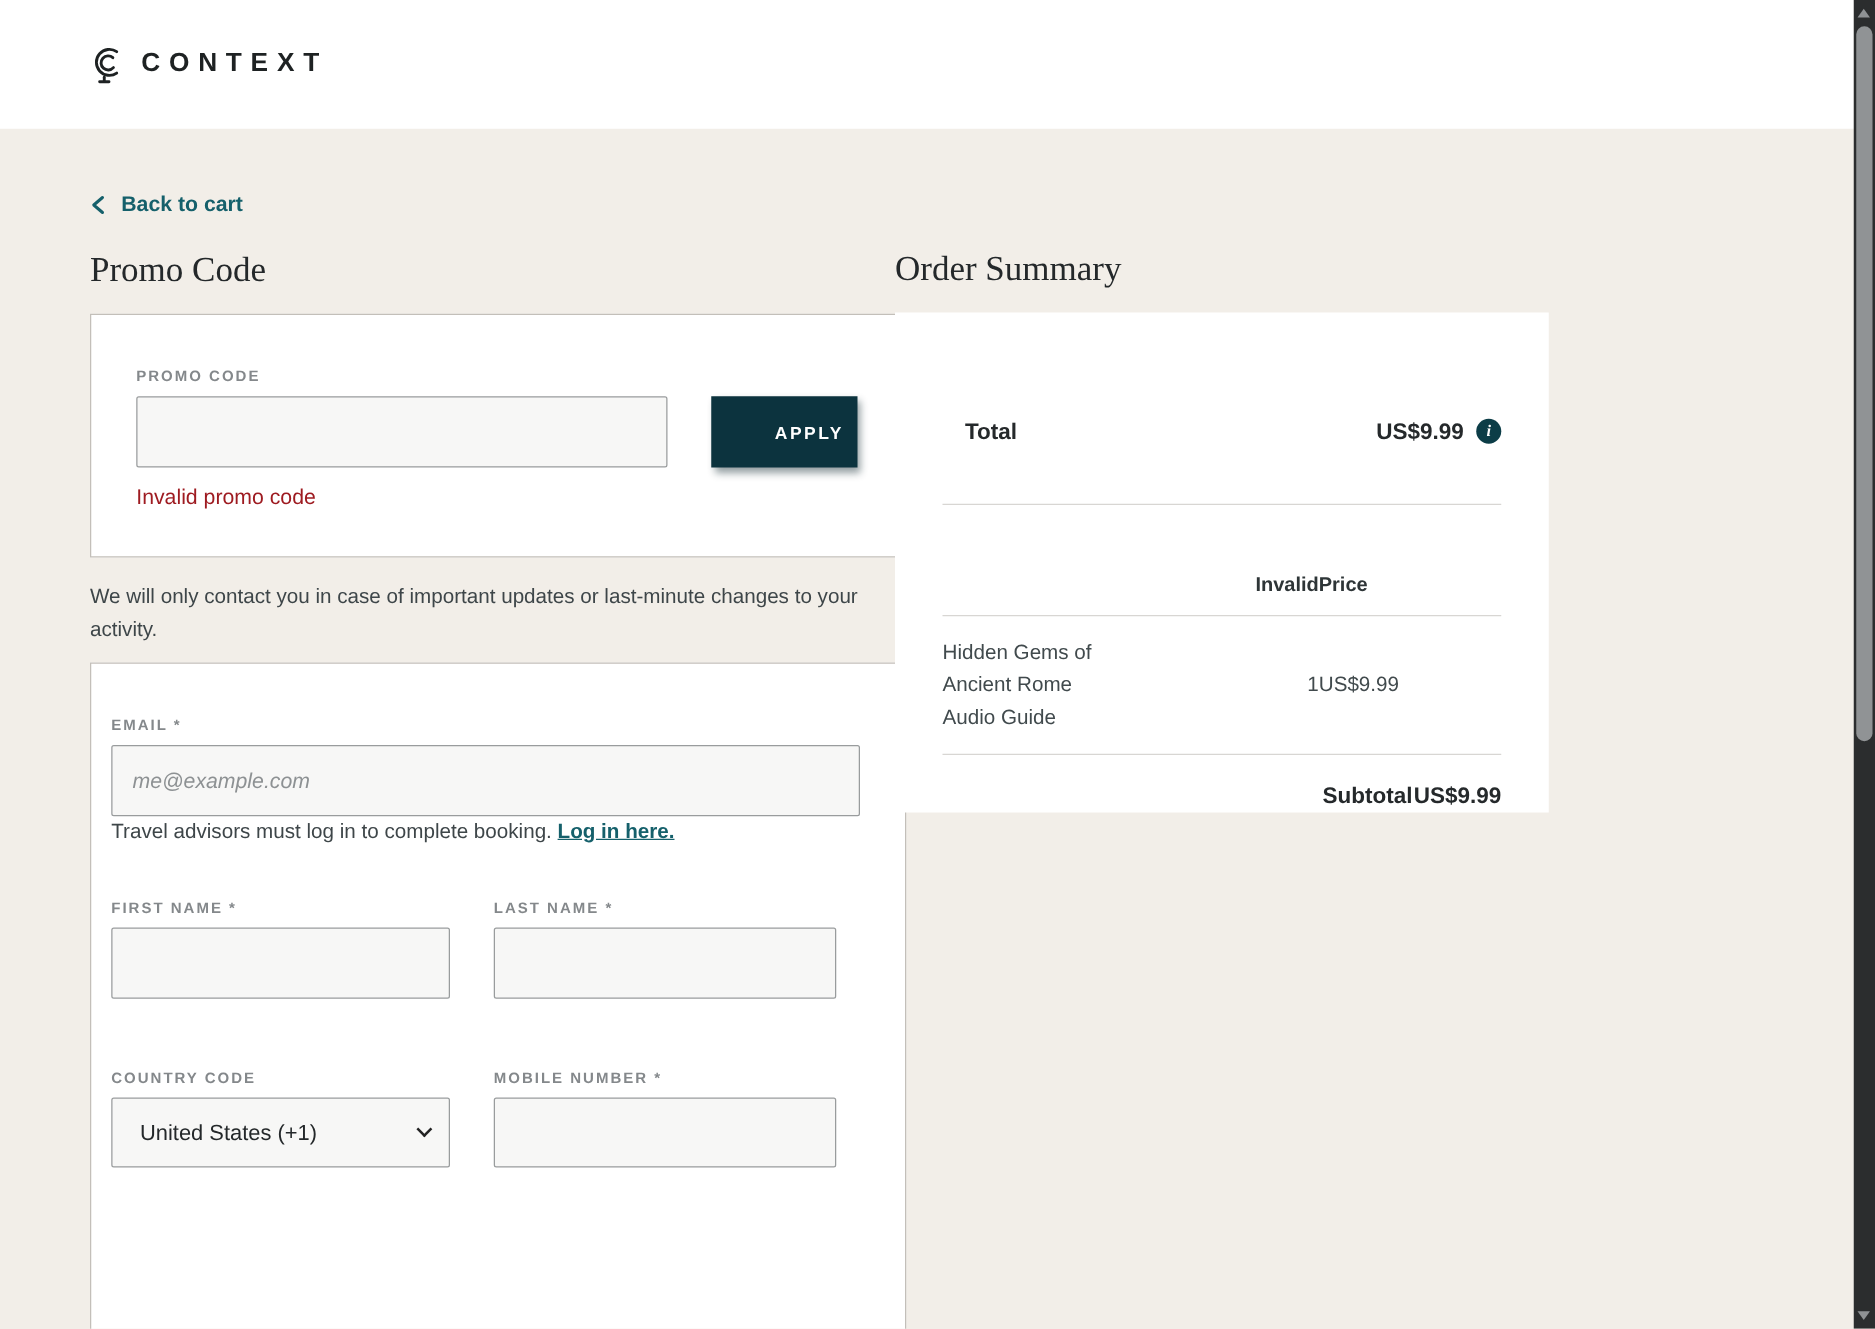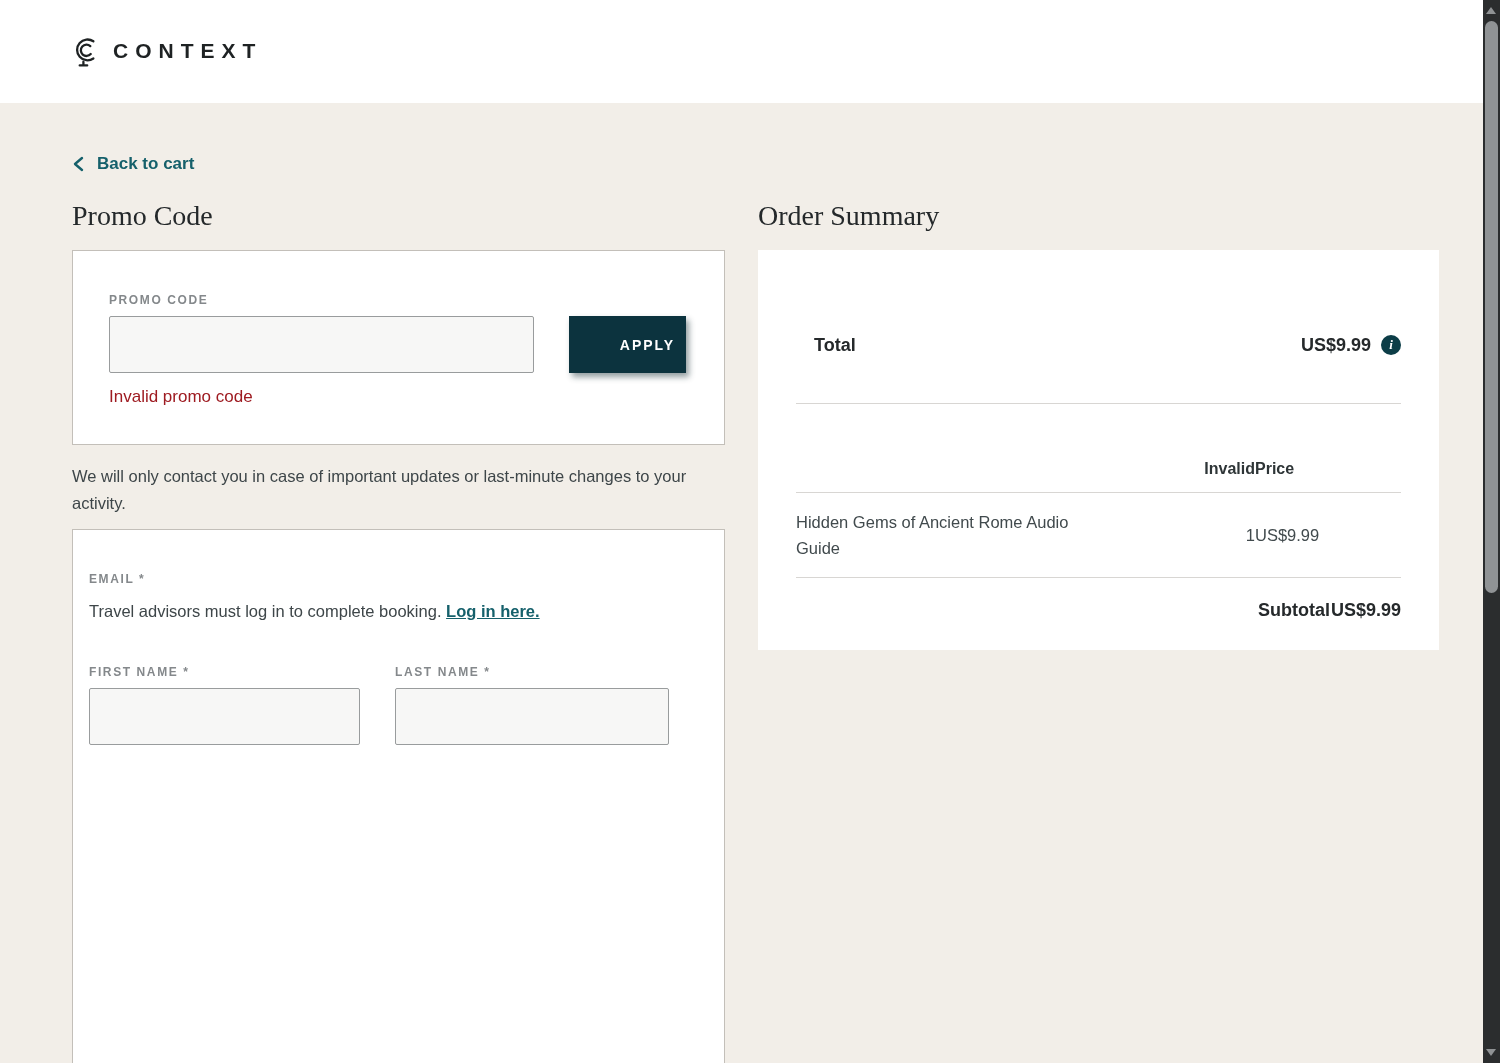--- a/index.html
+++ b/index.html
@@ -19,21 +19,21 @@
     background:#ffffff;
   }
   .logo { position:absolute; left:70px; top:34px; display:flex; align-items:center; gap:13px; }
   .logo svg { display:block; }
   .brand {
     font-size:21px; font-weight:700; letter-spacing:7px; color:#1e2223;
   }
 
   
   .col-left  { position:absolute; left:72px;  top:140px; width:653px; }
-  .col-right { position:absolute; left:758px; top:140px; width:681px; }
+  .col-right { position:absolute; left:716px; top:140px; width:523px; }
 
   
   .back-link {
     margin-top:12px; height:24px;
     display:inline-flex; align-items:center; gap:12px;
     color:#15606b; font-size:17px; font-weight:600;
     text-decoration:none; cursor:pointer;
   }
   .back-link svg { display:block; }
 
@@ -85,21 +85,21 @@
     box-shadow:3px 4px 6px rgba(15,40,46,0.45);
     padding-left:40px;
   }
   .error-text { margin-top:14px; font-size:17px; color:#9e1b21; }
 
   .contact-desc {
     margin-top:18px; font-size:16.5px; line-height:27px; color:#3e4649;
     max-width:651px;
   }
   .email-input { margin-top:9px; }
-  .advisor-note { margin-top:13px; font-size:16.5px; color:#3e4649; line-height:24px; }
+  .advisor-note { font-size:16.5px; color:#3e4649; line-height:24px; }
   .login-link { color:#15606b; font-weight:600; text-decoration:underline; cursor:pointer; }
 
   .two-col { display:flex; }
   .name-row { margin-top:42px; }
   .phone-row { margin-top:56px; }
   .f-first, .f-country { width:271px; }
   .f-last, .f-mobile { width:274px; margin-left:35px; }
   .two-col .text-input { margin-top:9px; }
 
   .select-wrap { position:relative; margin-top:9px; }
@@ -206,36 +206,52 @@
       </div>
       <div class="error-text">Invalid promo code</div>
     </div>
 
 
     <p class="contact-desc">We will only contact you in case of important updates or last-minute changes to your activity.</p>
 
     <div class="card contact-card">
 
       <label class="field-label">EMAIL *</label>
+      <input class="text-input email-input" type="email" placeholder="me@example.com" style="">
       <div class="advisor-note">
         <span>Travel advisors must log in to complete booking.</span>
         <a class="login-link">Log in here.</a>
       </div>
 
       <div class="two-col name-row">
         <div class="f-first">
           <label class="field-label">FIRST NAME *</label>
           <input class="text-input" type="text" style="">
         </div>
         <div class="f-last">
           <label class="field-label">LAST NAME *</label>
           <input class="text-input" type="text" style="">
         </div>
       </div>
 
+      <div class="two-col phone-row">
+        <div class="f-country">
+          <label class="field-label">COUNTRY CODE</label>
+          <div class="select-wrap">
+            <select>
+              <option>United States (+1)</option>
+            </select>
+            <span class="select-chevron"></span>
+          </div>
+        </div>
+        <div class="f-mobile">
+          <label class="field-label">MOBILE NUMBER *</label>
+          <input class="text-input" type="text" style="margin-top: 9px; height: 56px;">
+        </div>
+      </div>
 
     </div>
   </div>
 
   <div class="col-right">
     <h1 class="section-title">Order Summary</h1>
 
     <div class="card order-card">
 
       <div class="total-row">

